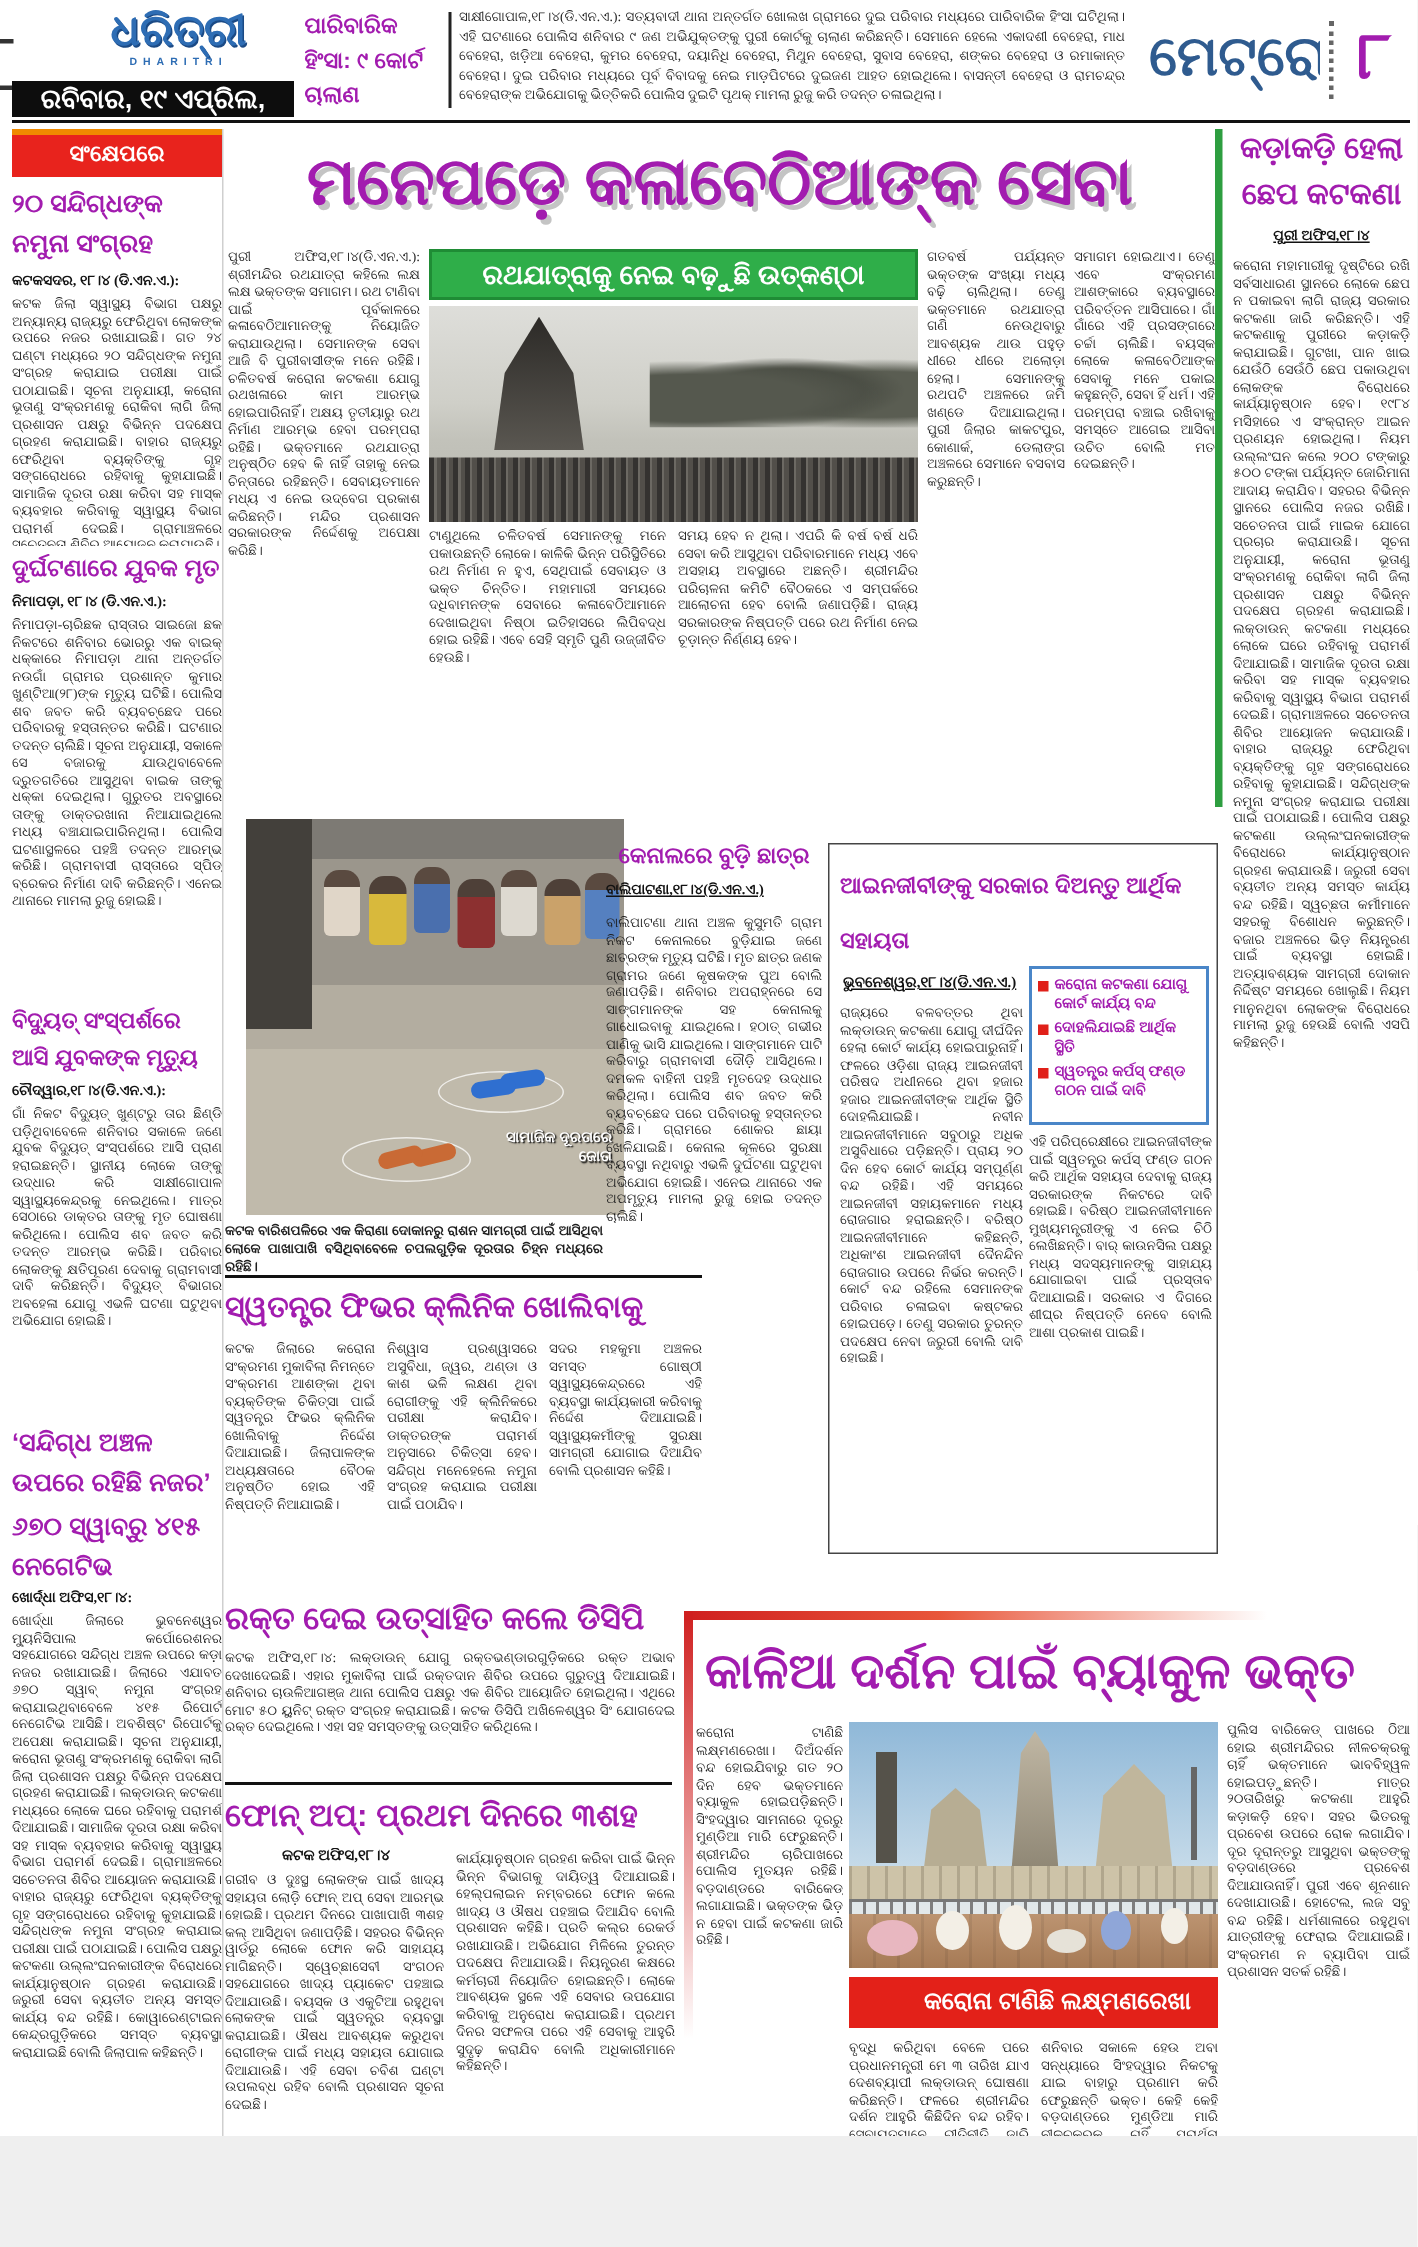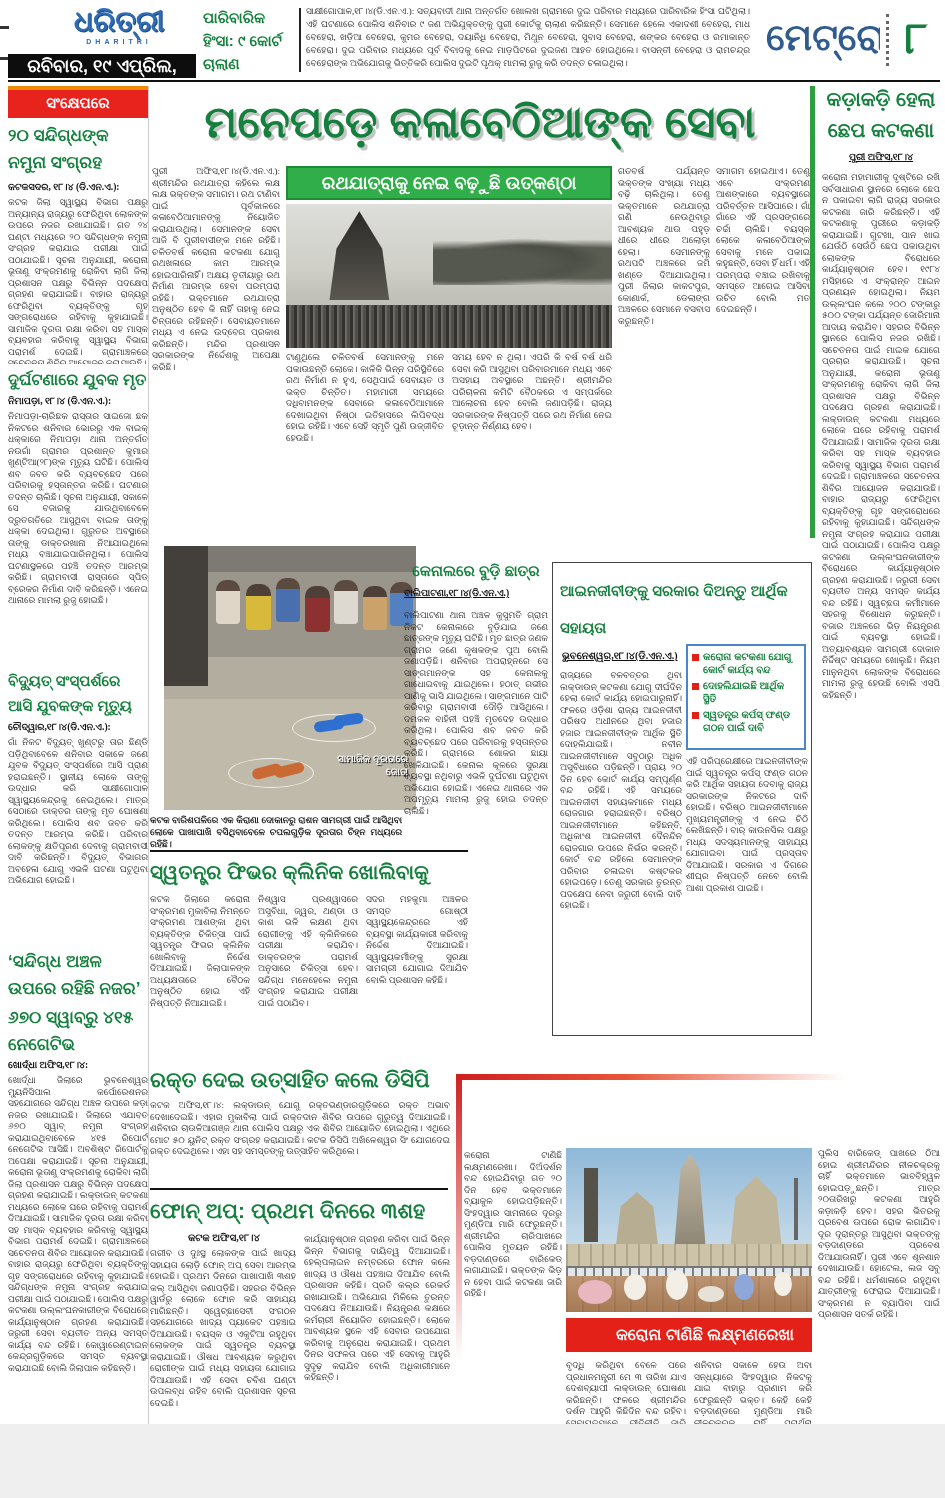--- a/index.html
+++ b/index.html
@@ -1,19 +1,19 @@
 <!DOCTYPE html>
 <html><head>
 <meta charset="utf-8">
 <style>
   html,body{margin:0;padding:0;background:#efefef;}
   #page{position:relative;width:945px;height:1424px;background:#ffffff;margin:0 auto;overflow:hidden;
         font-family:"Liberation Serif",serif;color:#1a1a1a;}
   .abs{position:absolute;overflow:hidden;}
-  .hl{font-family:"Liberation Sans",sans-serif;font-weight:700;color:#15803d;}
+  .hl{font-family:"Liberation Sans",sans-serif;font-weight:700;color:#a21caf;}
   .body-txt{font-size:9px;line-height:11.5px;text-align:justify;color:#1d1d1d;}
   .dl{font-weight:700;font-size:9.5px;color:#111;}
   .rule{background:#111;}
   .vline{background:#cfcfcf;}
   .bullet-row{display:flex;gap:4px;margin-bottom:4px;align-items:flex-start;}
   .bsq{flex:0 0 auto;width:7px;height:7px;background:#e02019;margin-top:3px;}
   .person{position:absolute;border-radius:10px 10px 4px 4px;}
   .fig{position:absolute;border-radius:50%;}
   .mark{position:absolute;height:9px;width:13px;}
 </style>
@@ -132,20 +132,21 @@
   <div class="abs body-txt" style="left:150px;top:1100px;width:300px;height:84px;">କଟକ ଅଫିସ,୧୮।୪: ଲକ୍‌ଡାଉନ୍ ଯୋଗୁ ରକ୍ତଭଣ୍ଡାରଗୁଡ଼ିକରେ ରକ୍ତ ଅଭାବ ଦେଖାଦେଇଛି। ଏହାର ମୁକାବିଲା ପାଇଁ ରକ୍ତଦାନ ଶିବିର ଉପରେ ଗୁରୁତ୍ୱ ଦିଆଯାଇଛି। ଶନିବାର ଚାଉଳିଆଗଞ୍ଜ ଥାନା ପୋଲିସ ପକ୍ଷରୁ ଏକ ଶିବିର ଆୟୋଜିତ ହୋଇଥିଲା। ଏଥିରେ ମୋଟ ୫୦ ୟୁନିଟ୍ ରକ୍ତ ସଂଗ୍ରହ କରାଯାଇଛି। କଟକ ଡିସିପି ଅଖିଳେଶ୍ୱର ସିଂ ଯୋଗଦେଇ ରକ୍ତ ଦେଇଥିଲେ। ଏହା ସହ ସମସ୍ତଙ୍କୁ ଉତ୍ସାହିତ କରିଥିଲେ।</div>
   <div class="abs rule" style="left:150px;top:1188px;width:298px;height:2px;"></div>
 
   <div class="abs hl" style="left:150px;top:1194px;width:300px;height:34px;font-size:21px;line-height:34px;">ଫୋନ୍ ଅପ୍: ପ୍ରଥମ ଦିନରେ ୩ଶହ କଲ୍</div>
   <div class="abs dl" style="left:152px;top:1232px;width:144px;height:14px;font-size:10px;text-align:center;">କଟକ ଅଫିସ,୧୮।୪</div>
   <div class="abs body-txt" style="left:150px;top:1248px;width:146px;height:240px;">ଗରୀବ ଓ ଦୁଃସ୍ଥ ଲୋକଙ୍କ ପାଇଁ ଖାଦ୍ୟ ସହାୟତା ଲୋଡ଼ି ଫୋନ୍ ଅପ୍ ସେବା ଆରମ୍ଭ ହୋଇଛି। ପ୍ରଥମ ଦିନରେ ପାଖାପାଖି ୩ଶହ କଲ୍ ଆସିଥିବା ଜଣାପଡ଼ିଛି। ସହରର ବିଭିନ୍ନ ୱାର୍ଡରୁ ଲୋକେ ଫୋନ କରି ସାହାଯ୍ୟ ମାଗିଛନ୍ତି। ସ୍ୱେଚ୍ଛାସେବୀ ସଂଗଠନ ସହଯୋଗରେ ଖାଦ୍ୟ ପ୍ୟାକେଟ ପହଞ୍ଚାଇ ଦିଆଯାଉଛି। ବୟସ୍କ ଓ ଏକୁଟିଆ ରହୁଥିବା ଲୋକଙ୍କ ପାଇଁ ସ୍ୱତନ୍ତ୍ର ବ୍ୟବସ୍ଥା କରାଯାଇଛି। ଔଷଧ ଆବଶ୍ୟକ କରୁଥିବା ରୋଗୀଙ୍କ ପାଇଁ ମଧ୍ୟ ସହାୟତା ଯୋଗାଇ ଦିଆଯାଉଛି। ଏହି ସେବା ଚବିଶ ଘଣ୍ଟା ଉପଲବ୍ଧ ରହିବ ବୋଲି ପ୍ରଶାସନ ସୂଚନା ଦେଇଛି।</div>
   <div class="abs body-txt" style="left:304px;top:1234px;width:146px;height:254px;">କାର୍ଯ୍ୟାନୁଷ୍ଠାନ ଗ୍ରହଣ କରିବା ପାଇଁ ଭିନ୍ନ ଭିନ୍ନ ବିଭାଗକୁ ଦାୟିତ୍ୱ ଦିଆଯାଇଛି। ହେଲ୍ପଲାଇନ ନମ୍ବରରେ ଫୋନ କଲେ ଖାଦ୍ୟ ଓ ଔଷଧ ପହଞ୍ଚାଇ ଦିଆଯିବ ବୋଲି ପ୍ରଶାସନ କହିଛି। ପ୍ରତି କଲ୍‌ର ରେକର୍ଡ ରଖାଯାଉଛି। ଅଭିଯୋଗ ମିଳିଲେ ତୁରନ୍ତ ପଦକ୍ଷେପ ନିଆଯାଉଛି। ନିୟନ୍ତ୍ରଣ କକ୍ଷରେ କର୍ମଚାରୀ ନିୟୋଜିତ ହୋଇଛନ୍ତି। ଲୋକେ ଆବଶ୍ୟକ ସ୍ଥଳେ ଏହି ସେବାର ଉପଯୋଗ କରିବାକୁ ଅନୁରୋଧ କରାଯାଇଛି। ପ୍ରଥମ ଦିନର ସଫଳତା ପରେ ଏହି ସେବାକୁ ଆହୁରି ସୁଦୃଢ଼ କରାଯିବ ବୋଲି ଅଧିକାରୀମାନେ କହିଛନ୍ତି।</div>
 
   <div class="abs" style="left:456px;top:1074px;width:486px;height:6px;background:linear-gradient(to right,#cf1f1f,#e8563a 35%,rgba(232,86,58,0) 80%);"></div>
   <div class="abs" style="left:456px;top:1074px;width:6px;height:310px;background:linear-gradient(to bottom,#cf1f1f,rgba(207,31,31,0) 92%);"></div>
+  <div class="abs hl" style="left:470px;top:1086px;width:460px;height:56px;font-size:33px;line-height:56px;">କାଳିଆ ଦର୍ଶନ ପାଇଁ ବ୍ୟାକୁଳ ଭକ୍ତ</div>
   <div class="abs body-txt" style="left:464px;top:1150px;width:98px;height:336px;">କରୋନା ଟାଣିଛି ଲକ୍ଷ୍ମଣରେଖା। ଦିଅଁଦର୍ଶନ ବନ୍ଦ ହୋଇଯିବାରୁ ଗତ ୨୦ ଦିନ ହେବ ଭକ୍ତମାନେ ବ୍ୟାକୁଳ ହୋଇପଡ଼ିଛନ୍ତି। ସିଂହଦ୍ୱାର ସାମନାରେ ଦୂରରୁ ମୁଣ୍ଡିଆ ମାରି ଫେରୁଛନ୍ତି। ଶ୍ରୀମନ୍ଦିର ଚାରିପାଖରେ ପୋଲିସ ମୁତୟନ ରହିଛି। ବଡ଼ଦାଣ୍ଡରେ ବାରିକେଡ୍ ଲଗାଯାଇଛି। ଭକ୍ତଙ୍କ ଭିଡ଼ ନ ହେବା ପାଇଁ କଟକଣା ଜାରି ରହିଛି।</div>
 
   <div class="abs" style="left:566px;top:1148px;width:246px;height:164px;background:linear-gradient(#8fb8d8,#c8dcea 62%,#e2e8ea 75%);">
     <div class="abs" style="left:18px;top:20px;width:14px;height:74px;background:#55524a;"></div>
     <div class="abs" style="left:42px;top:44px;width:58px;height:52px;background:#b7ad93;clip-path:polygon(50% 0,78% 28%,86% 100%,14% 100%,22% 28%);"></div>
     <div class="abs" style="left:98px;top:6px;width:52px;height:92px;background:linear-gradient(#c0b7a4,#8f8775);clip-path:polygon(50% 0,68% 16%,80% 100%,20% 100%,32% 16%);"></div>
     <div class="abs" style="left:158px;top:28px;width:64px;height:70px;background:#c0b69c;clip-path:polygon(50% 0,82% 30%,90% 100%,10% 100%,18% 30%);"></div>
     <div class="abs" style="left:228px;top:30px;width:4px;height:62px;background:#666;"></div>
     <div class="abs" style="left:0;top:96px;width:100%;height:22px;background:#cdc3a8;background-image:repeating-linear-gradient(90deg,rgba(90,80,60,.25) 0 2px,transparent 2px 12px);"></div>
     <div class="abs" style="left:0;top:118px;width:100%;height:10px;border-top:2px solid #777;background:repeating-linear-gradient(90deg,#7e7e7e 0 2px,transparent 2px 9px);"></div>

